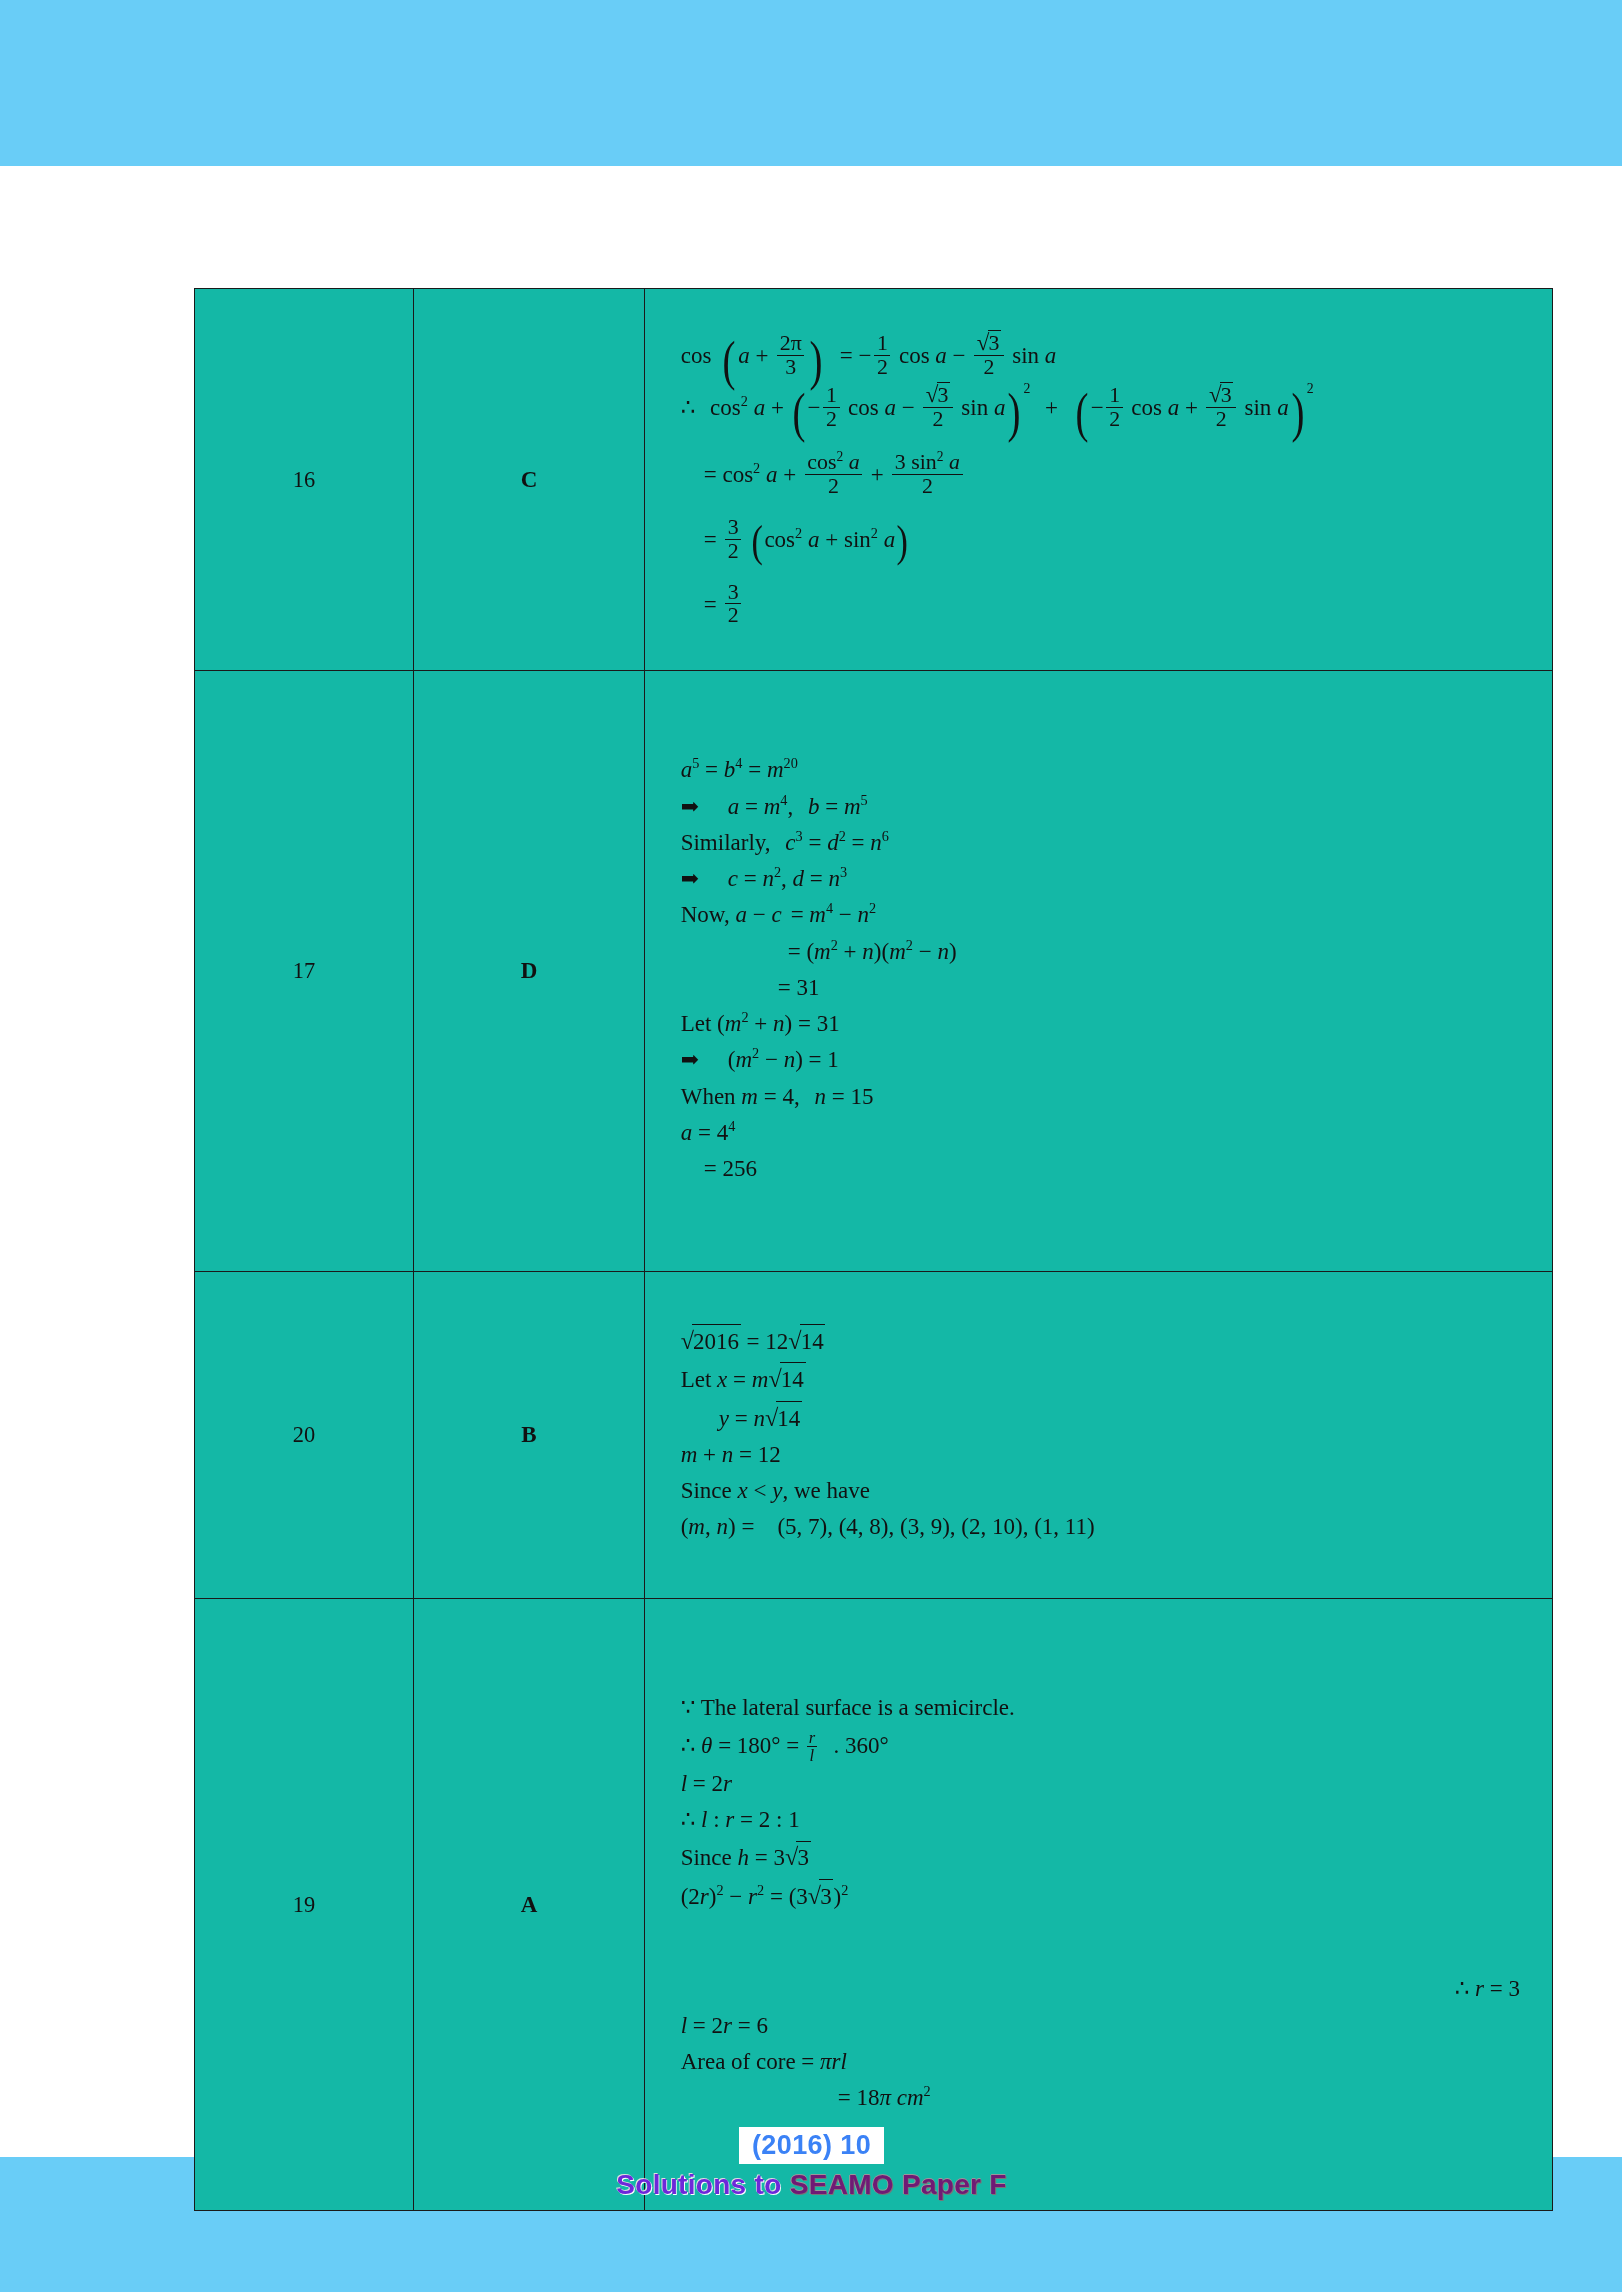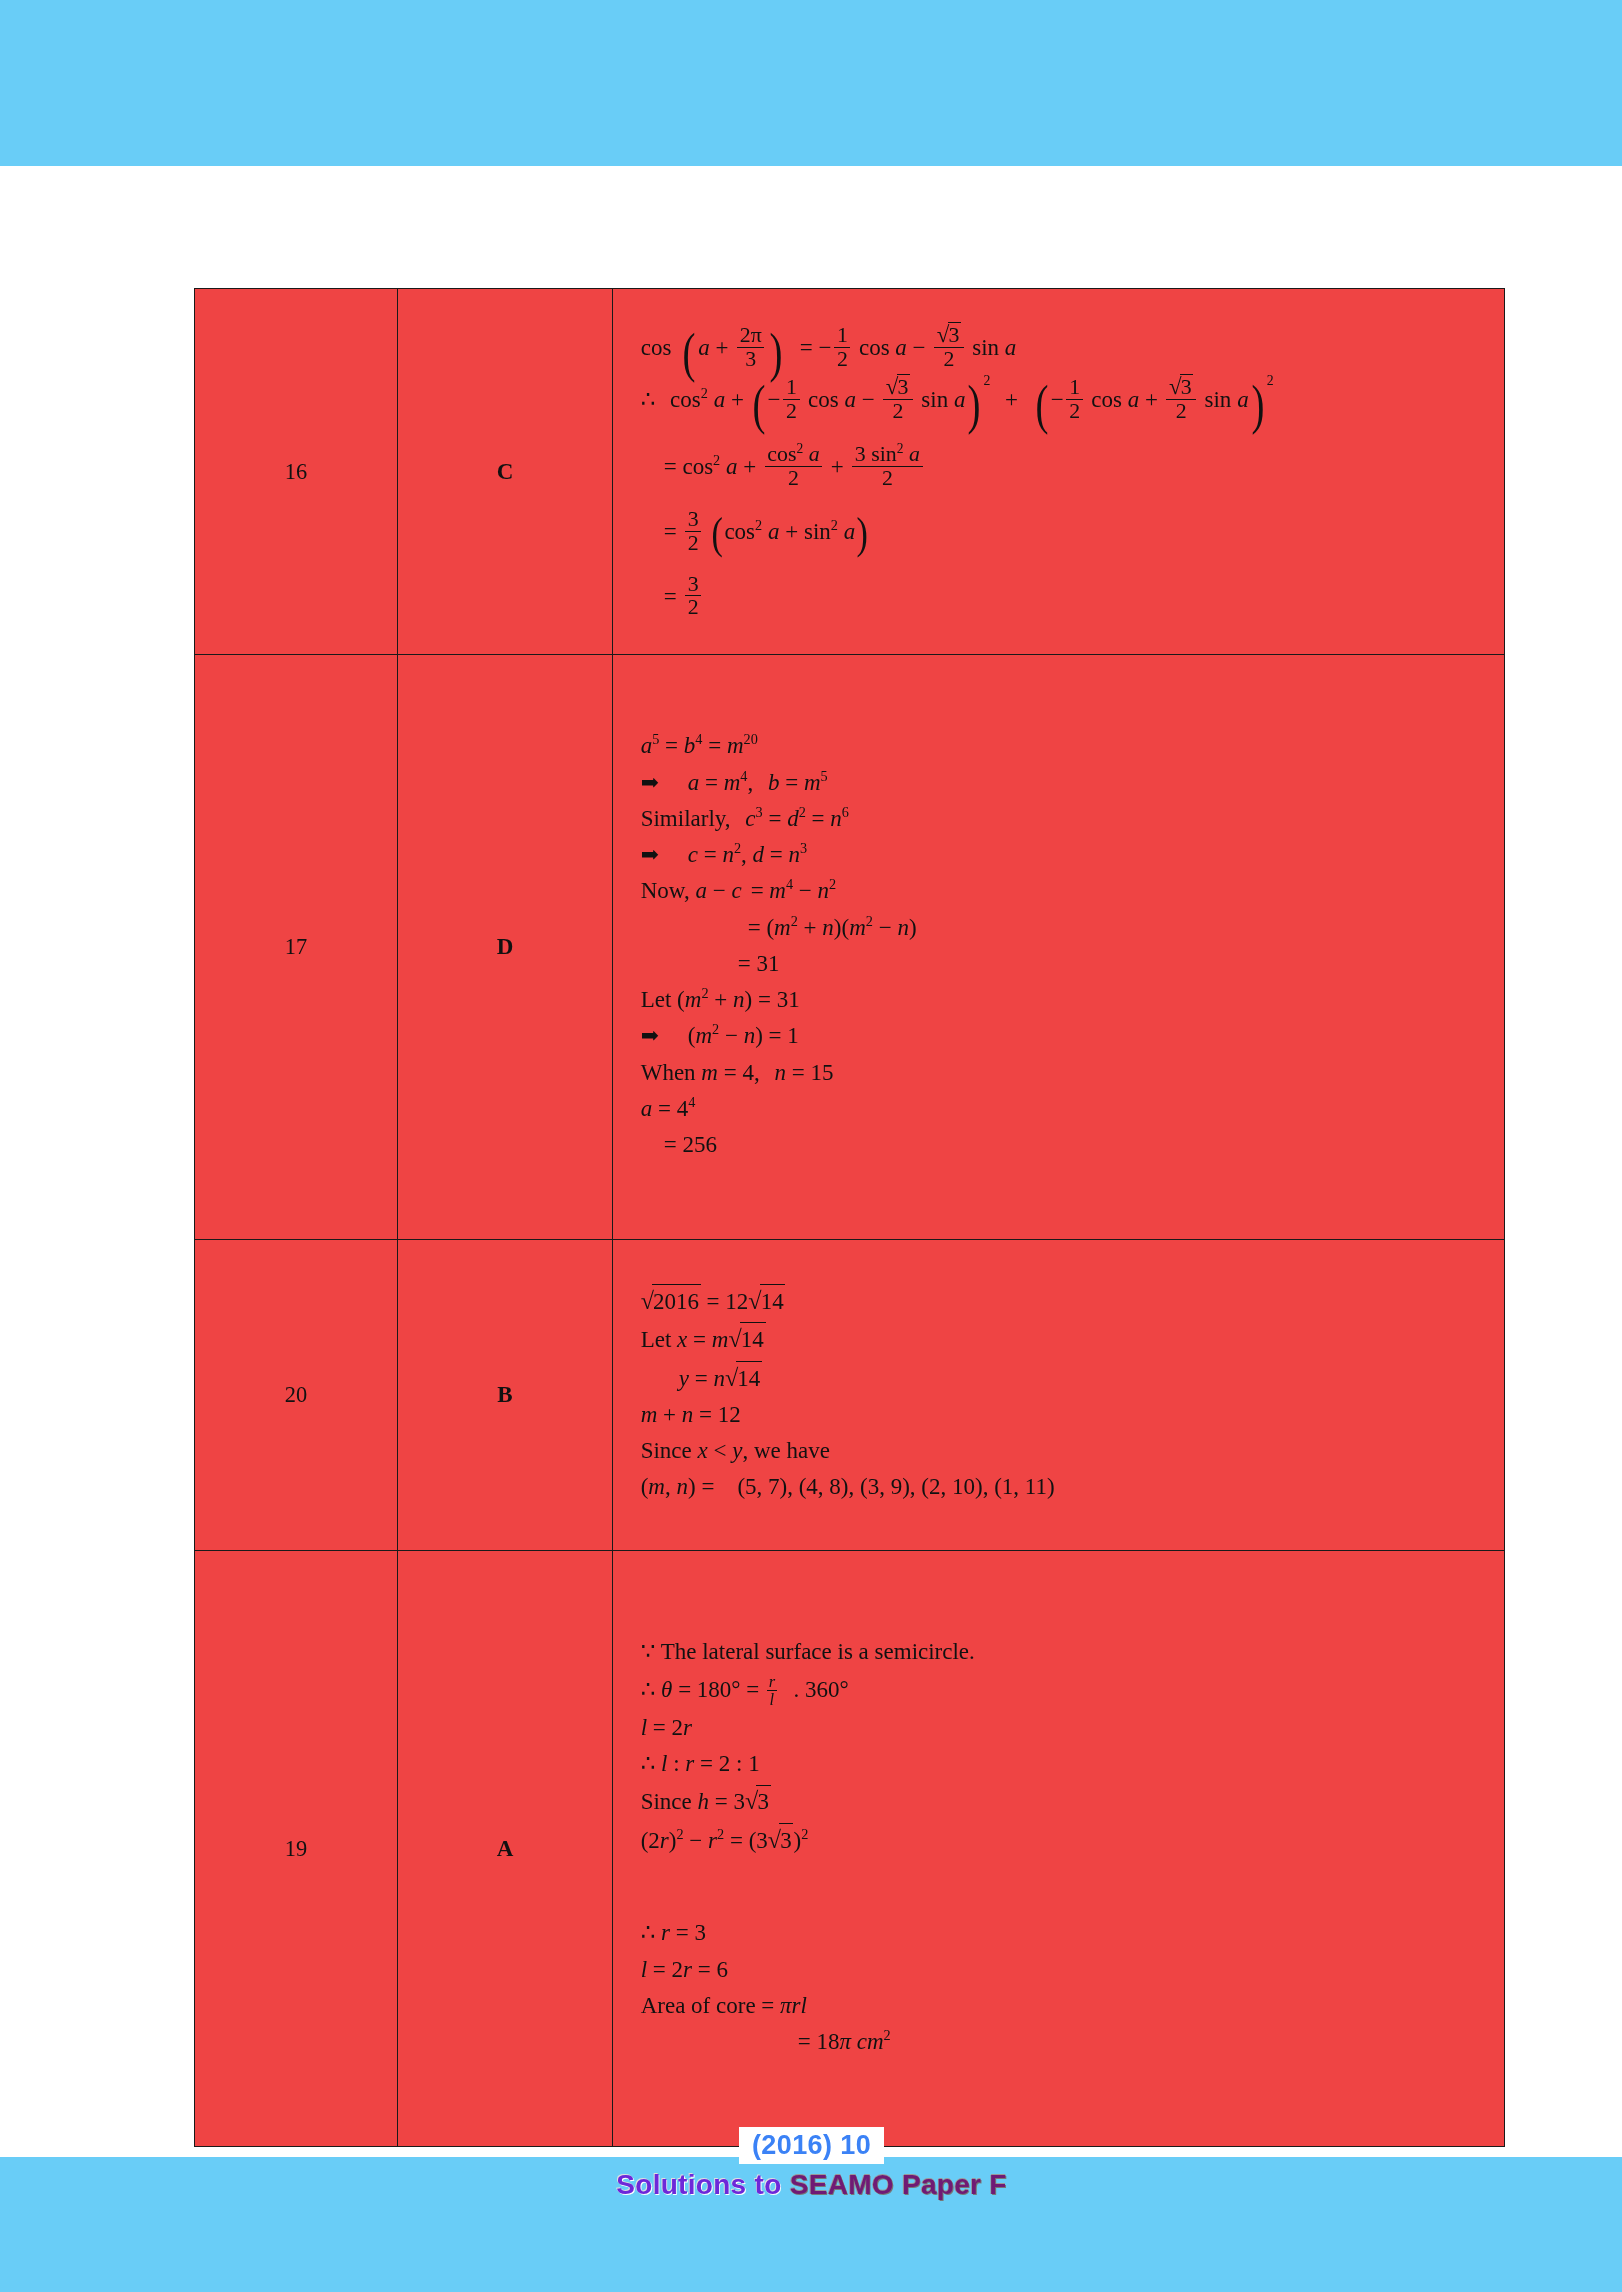--- a/index.html
+++ b/index.html
@@ -73,22 +73,22 @@
     position: absolute;
     left: 194px;
     top: 288px;
     width: 1259px;
     border-collapse: collapse;
     table-layout: fixed;
   }
   #solutions-table td {
     border: 1.4px solid #1a1a1a;
     vertical-align: middle;
-    padding: 8px;
-    background: #ef4444;
+    padding: 16px;
+    background: #14b8a6;
   }
   td.col-num   { width: 186px; text-align: center; }
   td.col-ans   { width: 198px; text-align: center; }
   td.col-work  { width: 875px; text-align: top; vertical-align: top; }
 
   .num-label, .ans-label {
     font-family: "Liberation Serif", serif;
     font-size: 22.4px;
     color: #111111;
   }
@@ -378,21 +378,21 @@
 
           <span class="mline">
             <span class="mr">Since</span> <span class="mi">h</span> = 3<span class="sqrt"><span class="rad">√</span><span class="rand">3</span></span>
           </span>
 
           <span class="mline">
             (2<span class="mi">r</span>)<sup class="ex">2</sup> − <span class="mi">r</span><sup class="ex">2</sup> =
             (3<span class="sqrt"><span class="rad">√</span><span class="rand">3</span></span>)<sup class="ex">2</sup>
           </span>
 
-          <span class="mline" style="margin-top:60px;">
+          <span class="mline" style="margin-top:60px;text-align:right;">
             <span class="therefore">∴</span> <span class="mi">r</span> = 3
           </span>
 
           <span class="mline">
             <span class="mi">l</span> = 2<span class="mi">r</span> = 6
           </span>
 
           <span class="mline">
             <span class="mr">Area of core</span> = <span class="mi">πrl</span>
           </span>

